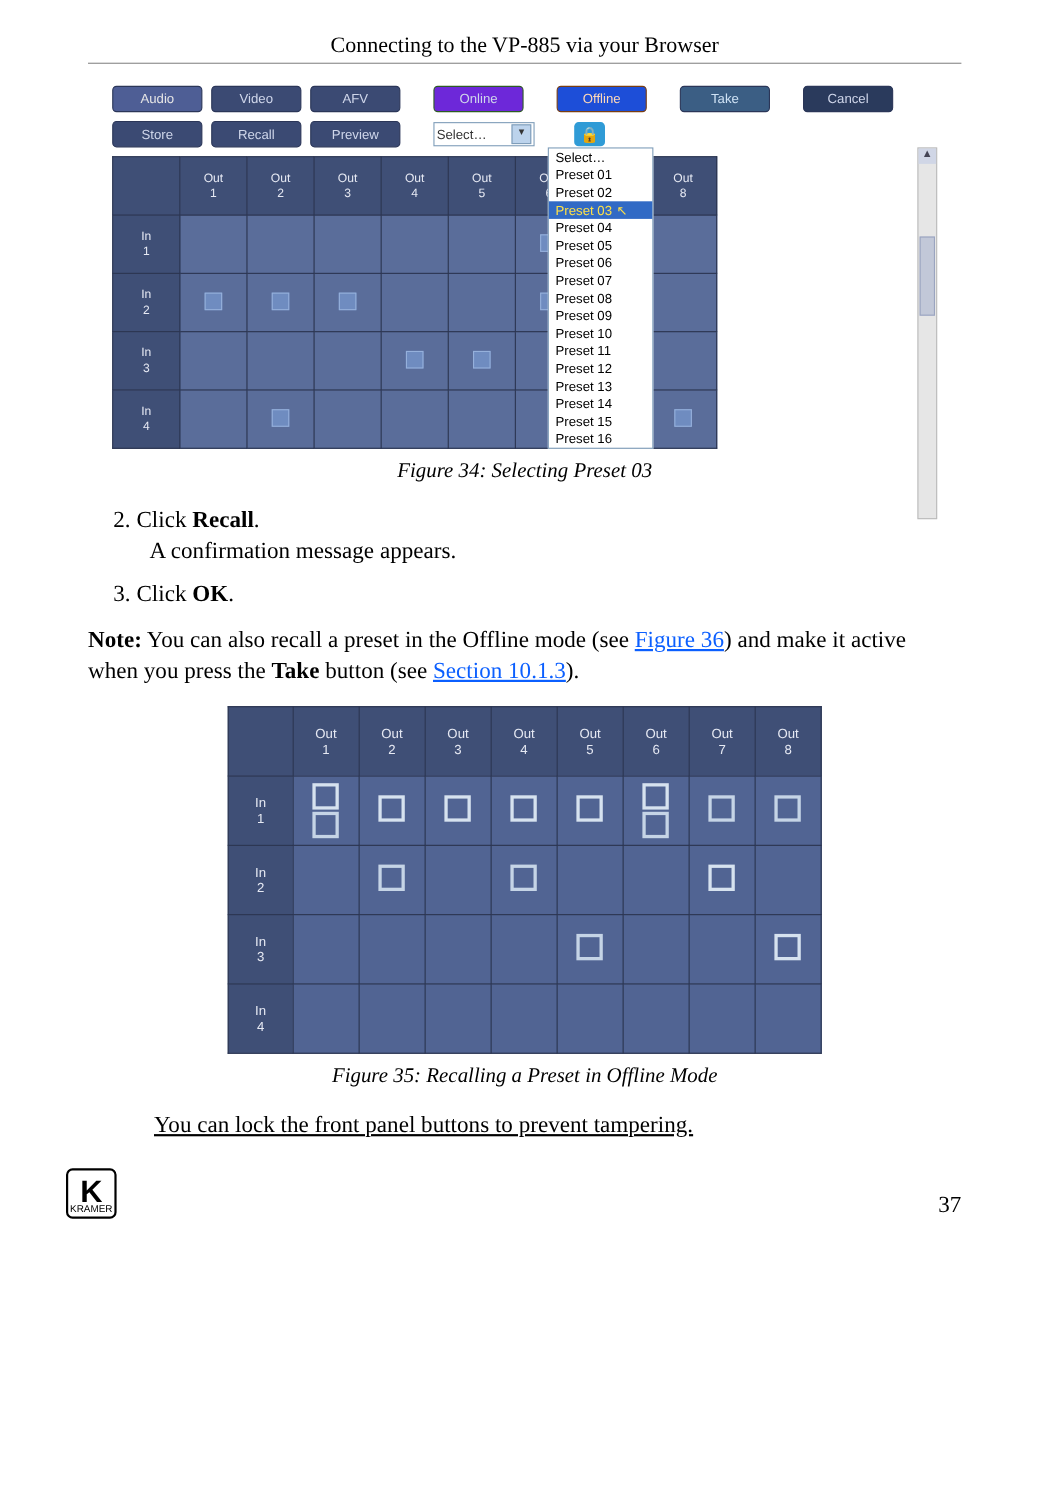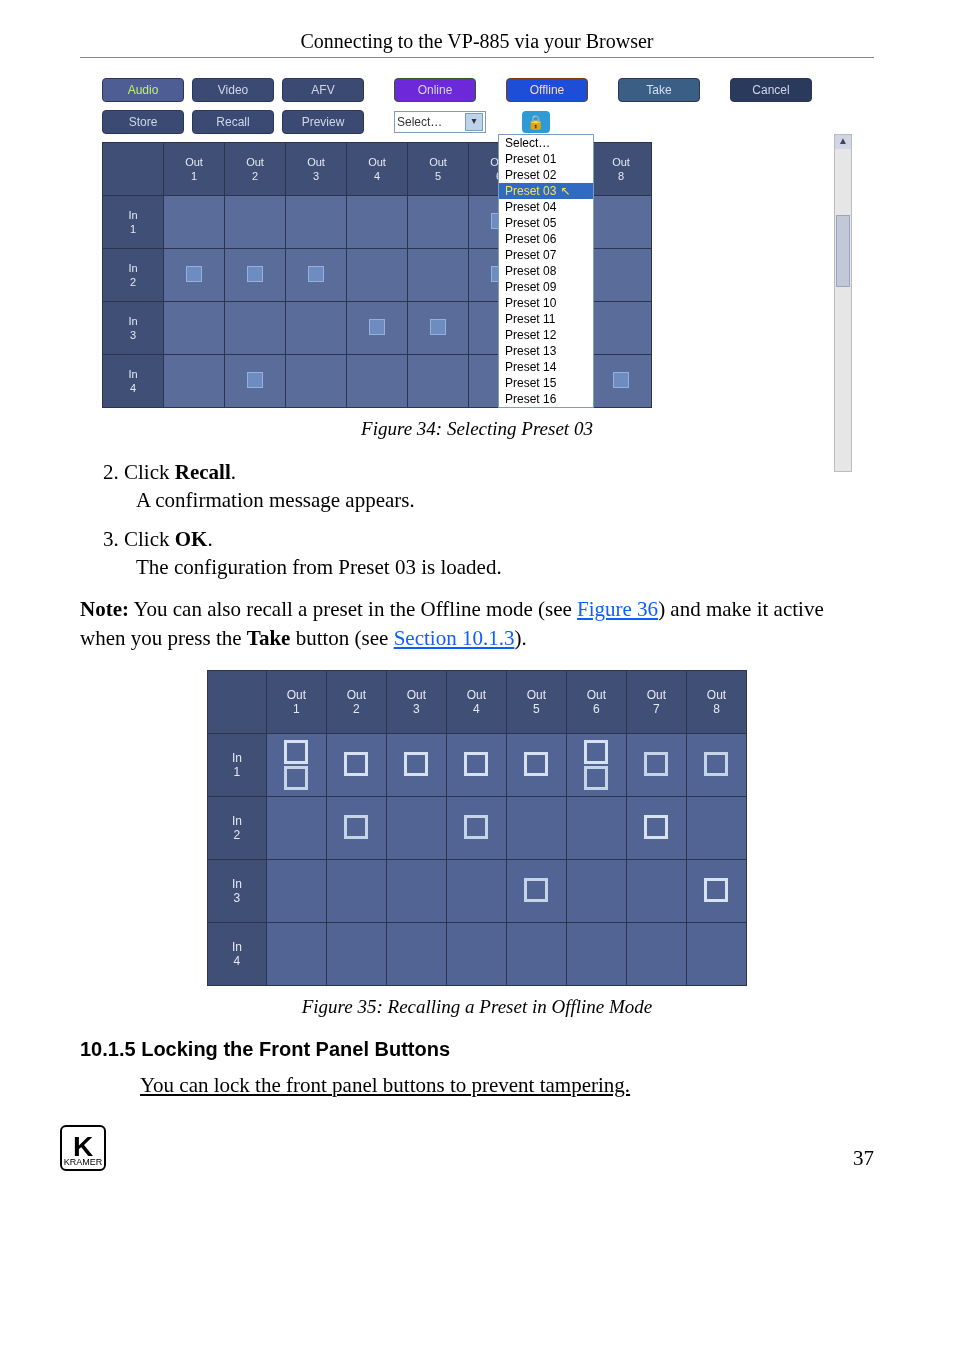--- a/index.html
+++ b/index.html
@@ -41,21 +41,21 @@
   .tab-btn {
     background: #3b4a73;
     color: #cfd6ea;
     border: 1px solid #2b3658;
     border-radius: 4px;
     padding: 4px 0;
     width: 80px;
     text-align: center;
     font-size: 12px;
   }
-  .tab-btn.active { background: #4e5e95; color: #bef264; }
+  .tab-btn.active { background: #4e5e95; color: #e5e5e5; }
   .tab-btn.green  { background: #6d28d9; border-color:#2e5c23;}
   .tab-btn.orange { background: #1d4ed8; color:#ffd9b8; border-color:#7a3e10;}
   .tab-btn.take   { background: #3b5e84; color:#cfe2f5;}
   .tab-btn.cancel { background: #2a3a5c; color:#cfd6ea;}
   .tab-row2 .tab-btn { width: 80px; }
   .select-box {
     display:inline-flex; align-items:center;
     background:#fff; color:#333; border:1px solid #7f9db9;
     height:20px; width:86px; padding:0 2px; font-size:12px;
   }
@@ -321,21 +321,20 @@
     <li>
       <span>
         <span>Click </span><b>Recall</b><span>.</span>
       </span><br>
       <span class="indent-after-num">A confirmation message appears.</span>
     </li>
     <li>
       <span>
         <span>Click </span><b>OK</b><span>.</span>
       </span><br>
-      <span class="indent-after-num">The configuration from Preset 03 is loaded.</span>
     </li>
   </ol>
 
   <p class="body-text">
     <b>Note:</b><span> You can also recall a preset in the Offline mode (see </span><a href="#" class="link">Figure 36</a><span>) and make it active when you press the </span><b>Take</b><span> button (see </span><a href="#" class="link">Section 10.1.3</a><span>).</span>
   </p>
 
   <div class="shot2-wrap">
     <table class="matrix">
       <tbody>
@@ -403,21 +402,20 @@
         <td></td>
         <td></td>
         <td></td>
       </tr>
     </tbody>
       </table>
   </div>
 
   <div class="fig-caption">Figure 35: Recalling a Preset in Offline Mode</div>
 
-  <div class="section-head">10.1.5 Locking the Front Panel Buttons</div>
 
   <p class="body-text" style="margin-left:60px;text-decoration:underline;">You can lock the front panel buttons to prevent tampering.</p>
 </div>
 
 <div class="footer">
   <div class="footer-logo">
     <div style="display:flex;flex-direction:column;align-items:center;">
       <div class="glyph">K</div>
       <div>KRAMER</div>
     </div>

